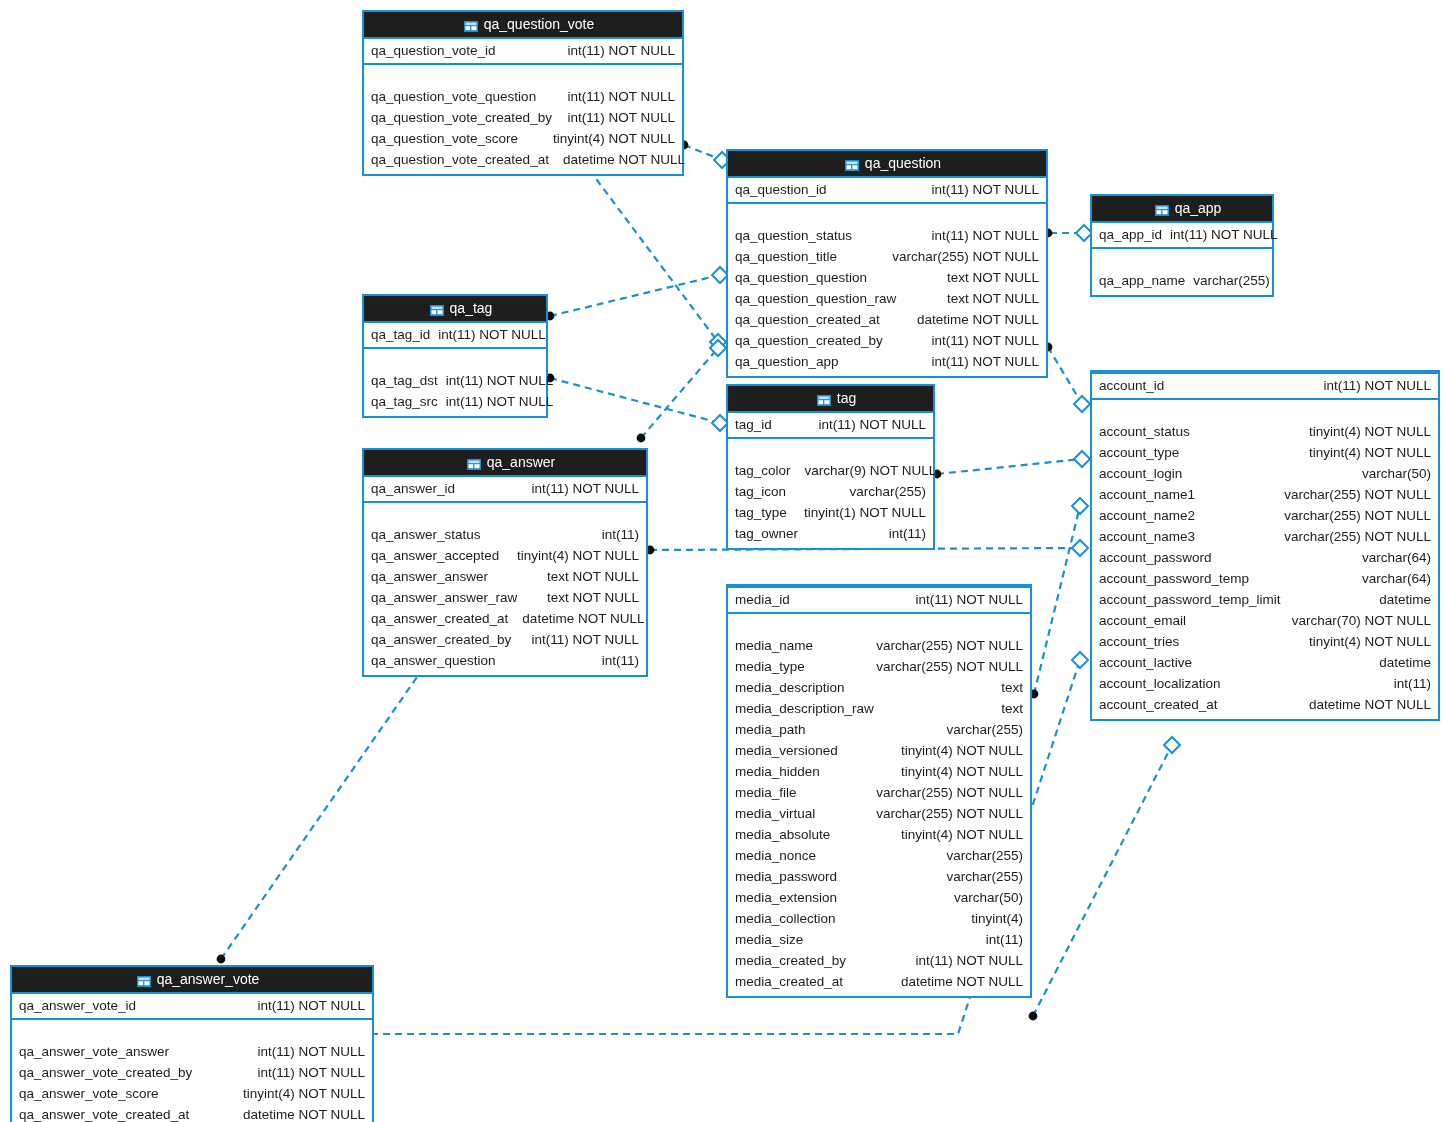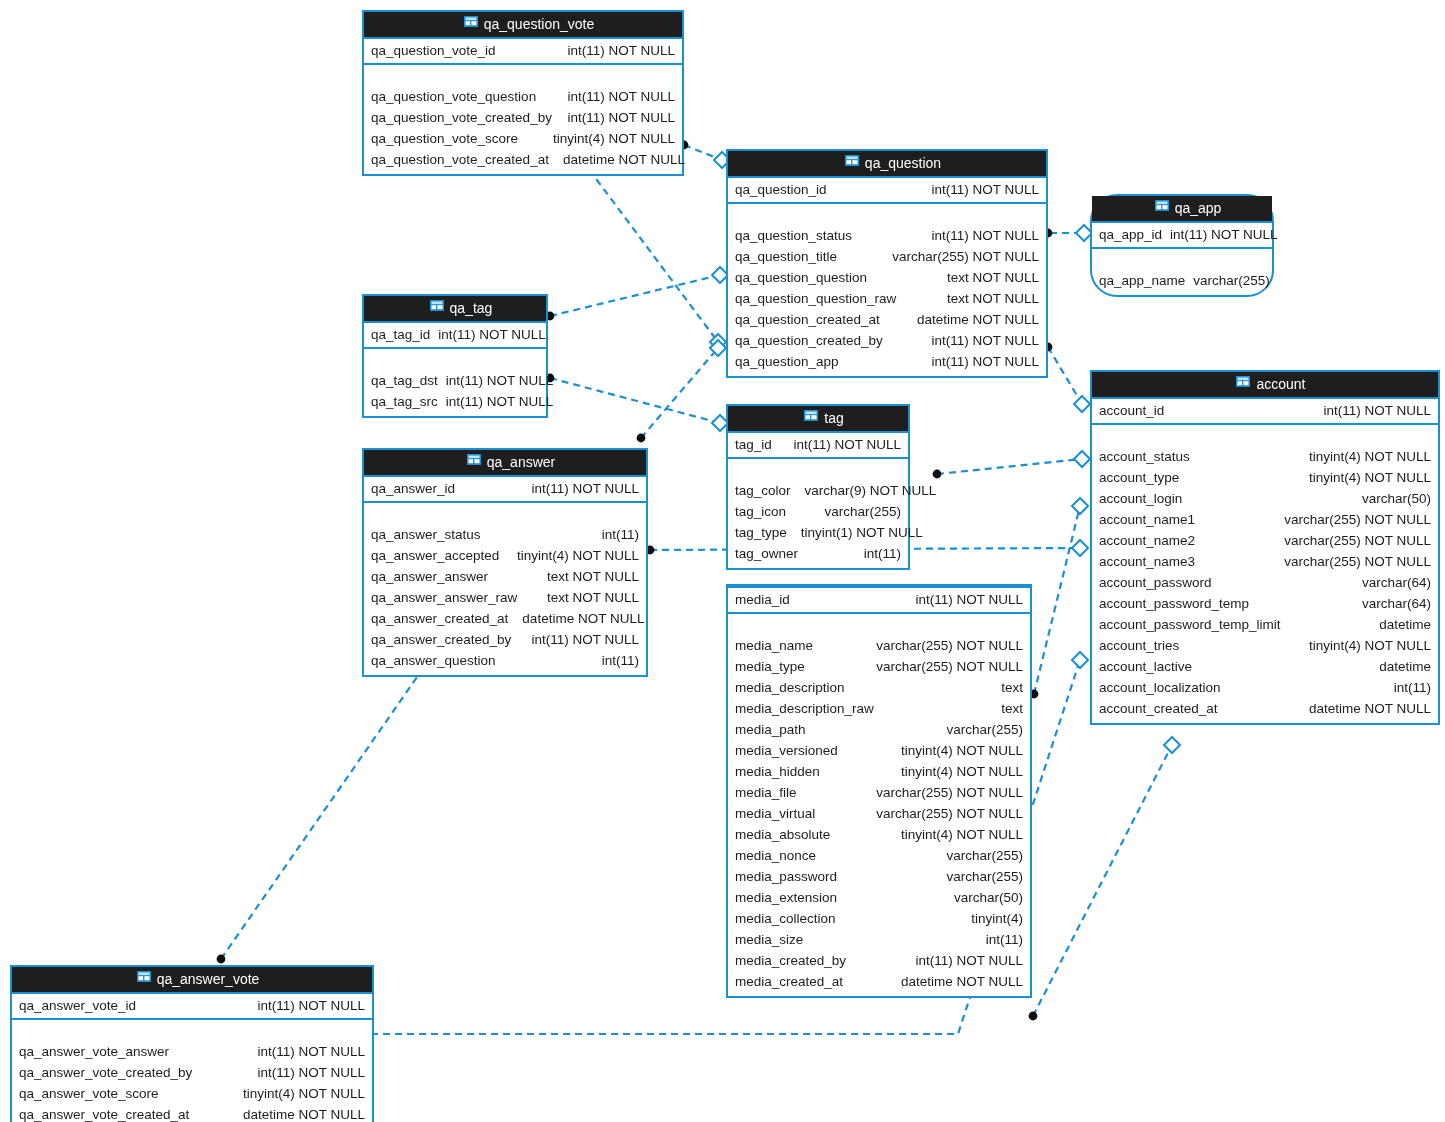--- a/index.html
+++ b/index.html
@@ -34,21 +34,21 @@
   }
   .entity-header {
     background: #1e1e1e;
     color: #ffffff;
     text-align: center;
     padding: 4px 8px 5px 20px;
     font-size: 14px;
     line-height: 16px;
     white-space: nowrap;
     display: flex;
-    align-items: flex-start;
+    align-items: flex-end;
     justify-content: center;
     gap: 6px;
   }
   .tbl-icon {
     display: inline-block;
     width: 14px;
     height: 11px;
     position: relative;
     flex: none;
   }
@@ -224,21 +224,21 @@
           <div class="row">
             <span class="col-name">qa_question_created_by</span>
             <span class="col-type">int(11) NOT NULL</span>
           </div>
           <div class="row">
             <span class="col-name">qa_question_app</span>
             <span class="col-type">int(11) NOT NULL</span>
           </div>
         </div>
       </div>
-      <div class="entity compact" style="left: 1090px; top: 194px; width: 184px; border-radius: 27px;">
+      <div class="entity compact" style="left: 1090px; top: 194px; width: 184px;">
         <div class="entity-header">
           <span class="tbl-icon">
             <svg width="14" height="11" viewBox="0 0 14 11" xmlns="http://www.w3.org/2000/svg">
               <rect x="0.5" y="0.5" width="13" height="10" fill="#1a8fd1" stroke="#1a8fd1"></rect>
               <rect x="1.5" y="1.5" width="11" height="2.6" fill="#bfe4f7"></rect>
               <rect x="1.5" y="5.2" width="4.6" height="4" fill="#ffffff"></rect>
               <rect x="7.4" y="5.2" width="5.1" height="4" fill="#ffffff"></rect>
             </svg>
           </span>
           <span>qa_app</span>
@@ -327,21 +327,21 @@
           <div class="row">
             <span class="col-name">qa_answer_created_by</span>
             <span class="col-type">int(11) NOT NULL</span>
           </div>
           <div class="row">
             <span class="col-name">qa_answer_question</span>
             <span class="col-type">int(11)</span>
           </div>
         </div>
       </div>
-      <div class="entity" style="left: 726px; top: 384px; width: 184px; margin-top: 20px;">
+      <div class="entity" style="left: 726px; top: 384px; width: 209px;">
         <div class="entity-header">
           <span class="tbl-icon">
             <svg width="14" height="11" viewBox="0 0 14 11" xmlns="http://www.w3.org/2000/svg">
               <rect x="0.5" y="0.5" width="13" height="10" fill="#1a8fd1" stroke="#1a8fd1"></rect>
               <rect x="1.5" y="1.5" width="11" height="2.6" fill="#bfe4f7"></rect>
               <rect x="1.5" y="5.2" width="4.6" height="4" fill="#ffffff"></rect>
               <rect x="7.4" y="5.2" width="5.1" height="4" fill="#ffffff"></rect>
             </svg>
           </span>
           <span>tag</span>
@@ -365,31 +365,20 @@
             <span class="col-name">tag_type</span>
             <span class="col-type">tinyint(1) NOT NULL</span>
           </div>
           <div class="row">
             <span class="col-name">tag_owner</span>
             <span class="col-type">int(11)</span>
           </div>
         </div>
       </div>
       <div class="entity" style="left: 1090px; top: 370px; width: 350px;">
-        <div class="entity-header">
-          <span class="tbl-icon">
-            <svg width="14" height="11" viewBox="0 0 14 11" xmlns="http://www.w3.org/2000/svg">
-              <rect x="0.5" y="0.5" width="13" height="10" fill="#1a8fd1" stroke="#1a8fd1"></rect>
-              <rect x="1.5" y="1.5" width="11" height="2.6" fill="#bfe4f7"></rect>
-              <rect x="1.5" y="5.2" width="4.6" height="4" fill="#ffffff"></rect>
-              <rect x="7.4" y="5.2" width="5.1" height="4" fill="#ffffff"></rect>
-            </svg>
-          </span>
-          <span>account</span>
-        </div>
         <div class="pk-row">
           <div class="row">
             <span class="col-name">account_id</span>
             <span class="col-type">int(11) NOT NULL</span>
           </div>
         </div>
         <div class="attr-list">
           <div class="row">
             <span class="col-name">account_status</span>
             <span class="col-type">tinyint(4) NOT NULL</span>
@@ -420,20 +409,24 @@
           </div>
           <div class="row">
             <span class="col-name">account_password_temp</span>
             <span class="col-type">varchar(64)</span>
           </div>
           <div class="row">
             <span class="col-name">account_password_temp_limit</span>
             <span class="col-type">datetime</span>
           </div>
           <div class="row">
+            <span class="col-name">account_email</span>
+            <span class="col-type">varchar(70) NOT NULL</span>
+          </div>
+          <div class="row">
             <span class="col-name">account_tries</span>
             <span class="col-type">tinyint(4) NOT NULL</span>
           </div>
           <div class="row">
             <span class="col-name">account_lactive</span>
             <span class="col-type">datetime</span>
           </div>
           <div class="row">
             <span class="col-name">account_localization</span>
             <span class="col-type">int(11)</span>

